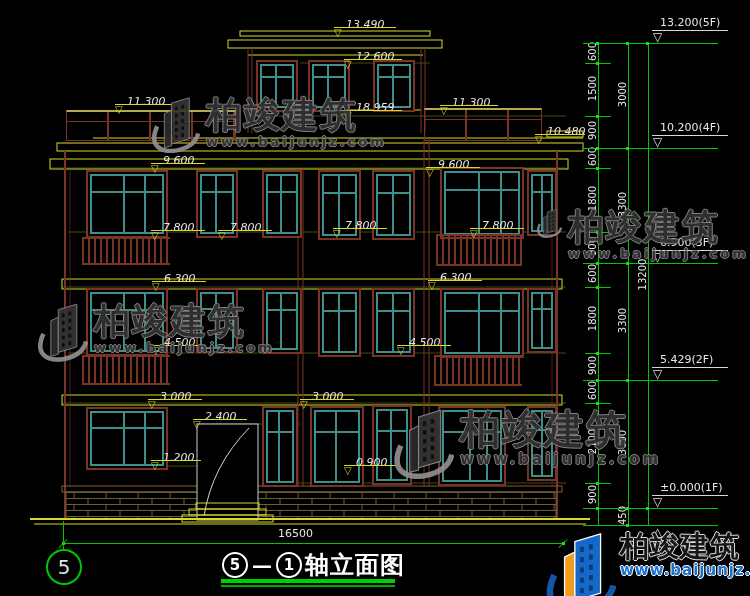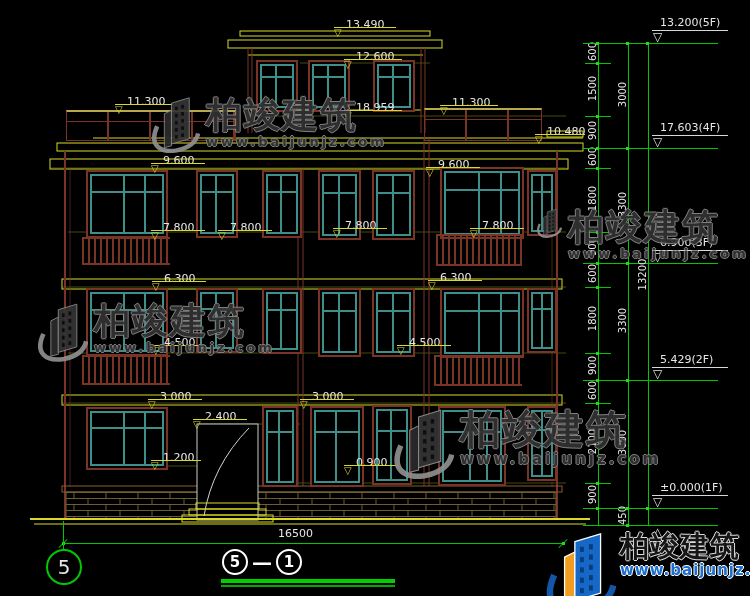--- a/index.html
+++ b/index.html
@@ -13,21 +13,21 @@
   .win .g{position:absolute;inset:2px;border:2px solid var(--teal);}
   .win .v{position:absolute;top:4px;bottom:4px;left:45%;width:2px;background:var(--teal);}
   .win .v2{position:absolute;top:4px;bottom:4px;left:72%;width:2px;background:var(--teal);}
   .win .h{position:absolute;left:4px;right:4px;top:30%;height:2px;background:var(--teal);}
   .rail{position:absolute;border-top:2px solid var(--mar);border-bottom:2px solid var(--mar);
         background:repeating-linear-gradient(90deg,var(--mar) 0 2px,transparent 2px 6px);}
   .parapet{position:absolute;border:1px solid var(--mar);border-top:2px solid #b9a94a;
         background:repeating-linear-gradient(90deg,transparent 0 40px,var(--mar) 40px 42px);}
   .parapet .mid{position:absolute;left:0;right:0;top:9px;height:1px;background:var(--mar);}
   
-  .flag{position:absolute;height:26px;}
+  .flag{position:absolute;height:26px;font-style:italic;}
   .flag .ft{font-size:11px;color:var(--wht);white-space:nowrap;}
   .flag .fl{position:absolute;left:-12px;top:14px;height:1px;background:var(--yel);}
   .flag .tri{position:absolute;left:-12px;top:15px;font-size:10px;line-height:9px;color:var(--yel);}
   
   .lvlline{position:absolute;height:1px;background:var(--grn);}
   .lvllab{position:absolute;font-size:11px;color:var(--wht);white-space:nowrap;}
   .lvlul{position:absolute;width:76px;height:1px;background:#d8d8d8;}
   .lvltri{position:absolute;font-size:12px;line-height:12px;color:var(--wht);}
   
   .vgrn{position:absolute;width:1px;background:var(--grn);}
@@ -157,20 +157,21 @@
   <div class="wdim-label">16500</div>
   <div class="axis-vline"></div>
   <div class="axis-bubble">
       <span>5</span>
     </div>
 
   <div class="title">
     <span class="circ">5</span>
     <span class="dash">—</span>
     <span class="circ">1</span>
+    <span class="ttext">轴立面图</span>
   </div>
   <div class="tul1"></div>
   <div class="tul2"></div>
 
 <div class="win" style="left:86px;top:170px;width:78px;height:64px">
     <div class="g"></div>
       <div class="v"></div>
       <div class="v2"></div>
       <div class="h"></div>
     </div>
@@ -375,21 +376,21 @@
     <span class="tri">▽</span></div>
     <div class="flag" style="left:356px;top:451px">
     <span class="ft">0.900</span>
     <span class="fl" style="width:54px"></span>
     <span class="tri">▽</span></div>
     <div class="lvlline" style="left:583px;top:43px;width:135px"></div>
     <div class="lvllab" style="left:660px;top:16px">13.200(5F)</div>
     <div class="lvlul" style="left:652px;top:30px"></div>
     <div class="lvltri" style="left:653px;top:31px">▽</div>
     <div class="lvlline" style="left:583px;top:148px;width:135px"></div>
-    <div class="lvllab" style="left:660px;top:121px">17.603(4F)</div>
+    <div class="lvllab" style="left:660px;top:121px">10.200(4F)</div>
     <div class="lvlul" style="left:652px;top:135px"></div>
     <div class="lvltri" style="left:653px;top:136px">▽</div>
     <div class="lvlline" style="left:583px;top:263px;width:135px"></div>
     <div class="lvllab" style="left:660px;top:236px">6.900(3F)</div>
     <div class="lvlul" style="left:652px;top:250px"></div>
     <div class="lvltri" style="left:653px;top:251px">▽</div>
     <div class="lvlline" style="left:583px;top:380px;width:135px"></div>
     <div class="lvllab" style="left:660px;top:353px">5.429(2F)</div>
     <div class="lvlul" style="left:652px;top:367px"></div>
     <div class="lvltri" style="left:653px;top:368px">▽</div>

